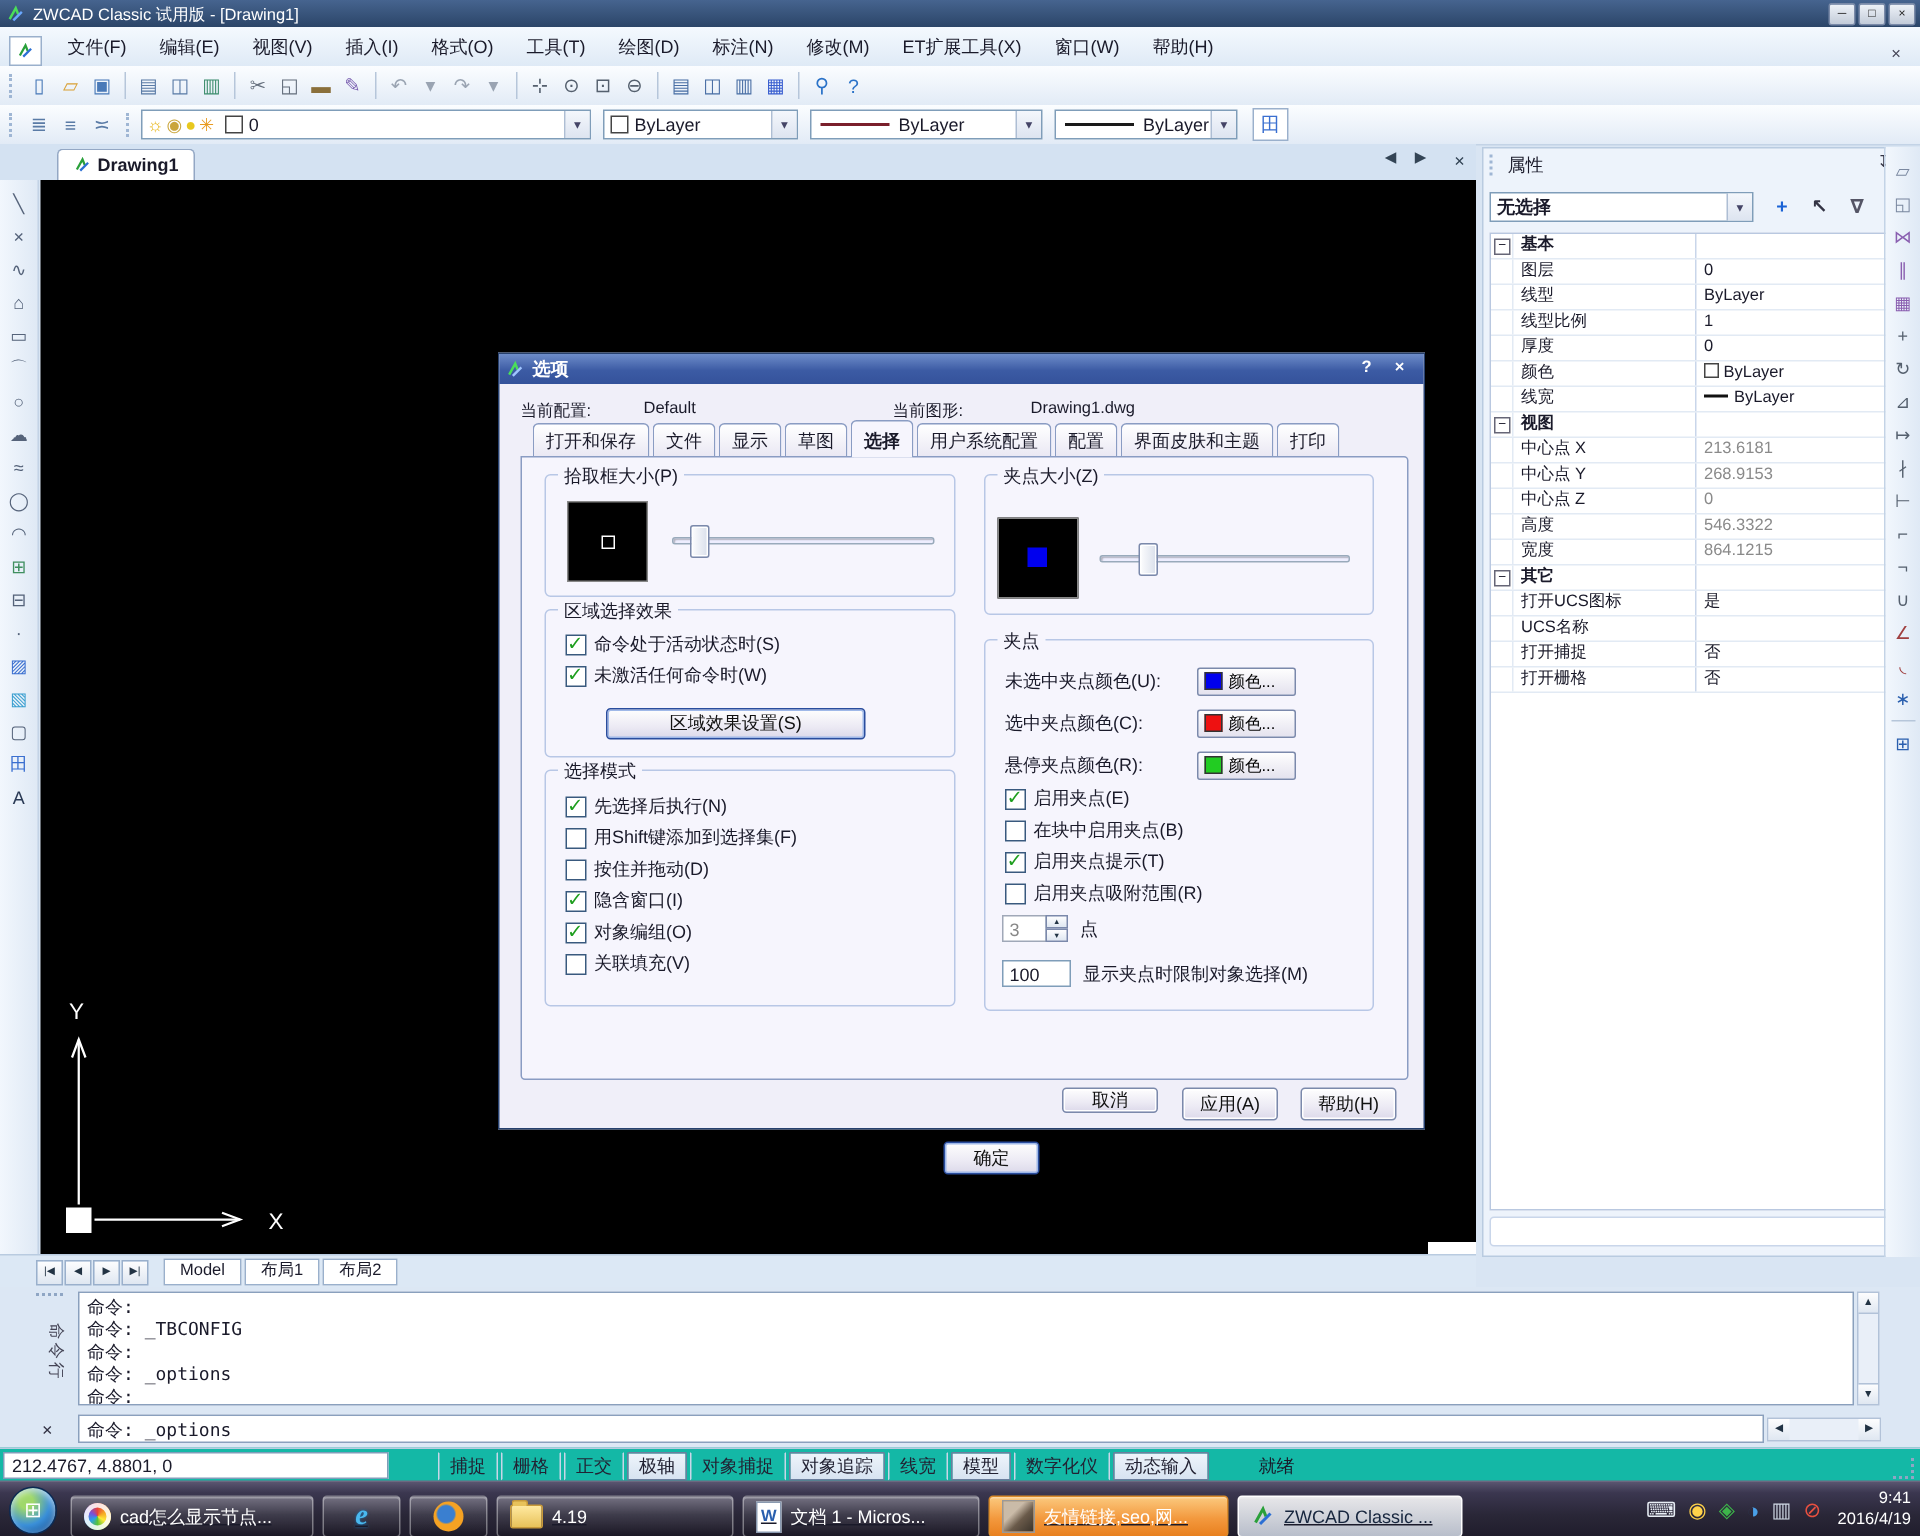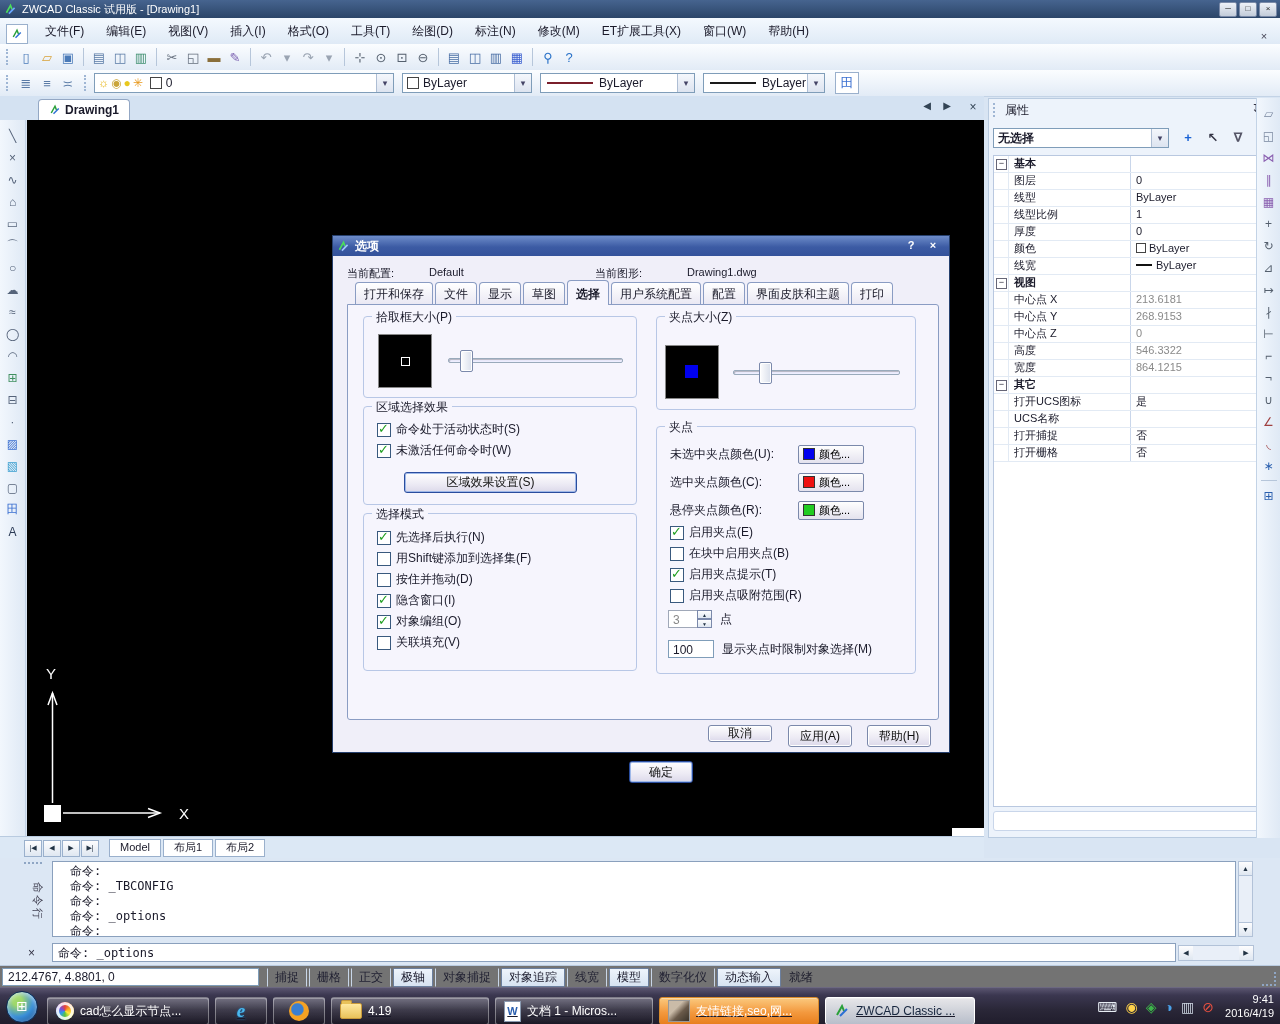--- a/index.html
+++ b/index.html
@@ -81,37 +81,37 @@
   .ltab[data-active="true"]{font-weight:normal;}
 
   
   .cmdpanel{position:absolute;left:0;top:858px;width:1280px;height:107px;background:#dce7f4;}
   .cmd-grip{position:absolute;left:24px;top:4px;width:18px;height:4px;border-top:2px dotted #8fa6c4;}
   .cmd-title{position:absolute;left:18px;top:36px;transform:rotate(90deg);transform-origin:center;
     font-size:11px;color:#445;letter-spacing:2px;white-space:nowrap;}
   .cmd-close{position:absolute;left:28px;top:88px;font-size:12px;color:#334;}
   .cmd-hist{position:absolute;left:52px;top:3px;width:1184px;height:76px;background:#fff;
     border:1px solid #8aa0bd;font-family:"DejaVu Sans Mono","Liberation Mono",monospace;font-size:12px;
-    padding:2px 17px;box-sizing:border-box;line-height:15px;overflow:hidden;}
+    padding:2px 5px;box-sizing:border-box;line-height:15px;overflow:hidden;}
   .cmd-vscroll{position:absolute;left:1238px;top:3px;width:15px;height:76px;background:#e9eff8;
     border:1px solid #b2c2d8;box-sizing:border-box;}
   .cmd-vscroll span{display:block;width:100%;height:13px;font-size:7px;text-align:center;line-height:13px;
     background:linear-gradient(#fdfdfe,#dfe7f1);border-bottom:1px solid #b2c2d8;color:#234;}
   .cmd-vscroll .dn{position:absolute;bottom:0;border-top:1px solid #b2c2d8;border-bottom:none;}
   .cmd-input{position:absolute;left:52px;top:85px;width:1124px;height:19px;background:#fff;
     border:1px solid #8aa0bd;font-family:"DejaVu Sans Mono","Liberation Mono",monospace;font-size:12px;
     padding:1px 5px;box-sizing:border-box;line-height:16px;}
   .cmd-hscroll{position:absolute;left:1178px;top:87px;width:76px;height:16px;background:#e9eff8;
     border:1px solid #b2c2d8;box-sizing:border-box;display:flex;justify-content:space-between;}
   .cmd-hscroll span{width:14px;height:100%;font-size:7px;text-align:center;line-height:14px;
     background:linear-gradient(#fdfdfe,#dfe7f1);color:#234;}
 
   
-  .statusbar{position:absolute;left:0;top:965px;width:1280px;height:22px;background:#737373;
-    border-top:1px solid #b9cbe0;display:flex;align-items:center;}
+  .statusbar{position:absolute;left:0;top:965px;width:1280px;height:22px;background:#14b8a6;
+    border-top:1px solid #b9cbe0;display:flex;align-items:center;gap:25px;}
   .coords{width:250px;height:16px;margin-left:2px;background:#fff;border:1px solid #7f9db9;
     font-size:12px;line-height:16px;padding-left:5px;}
   .sbtns{display:flex;margin-left:8px;gap:2px;}
   .sbtn{height:17px;line-height:17px;padding:0 7px;font-size:12px;color:#223;
     border:1px solid transparent;border-left-color:#c8d6e8;border-right-color:#c8d6e8;}
   .sbtn[data-pressed="true"]{border:1px solid #6b7f9e;background:linear-gradient(#eef4fb,#d7e3f1);
     border-radius:1px;}
   .ready{margin-left:8px;}
   .corner-grip{position:absolute;right:4px;top:6px;width:12px;height:12px;
     border-right:2px dotted #8fa6c4;border-bottom:2px dotted #8fa6c4;}

